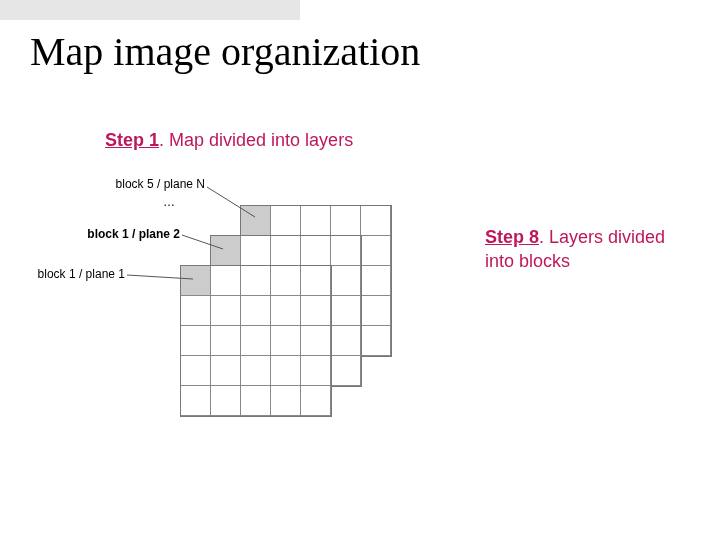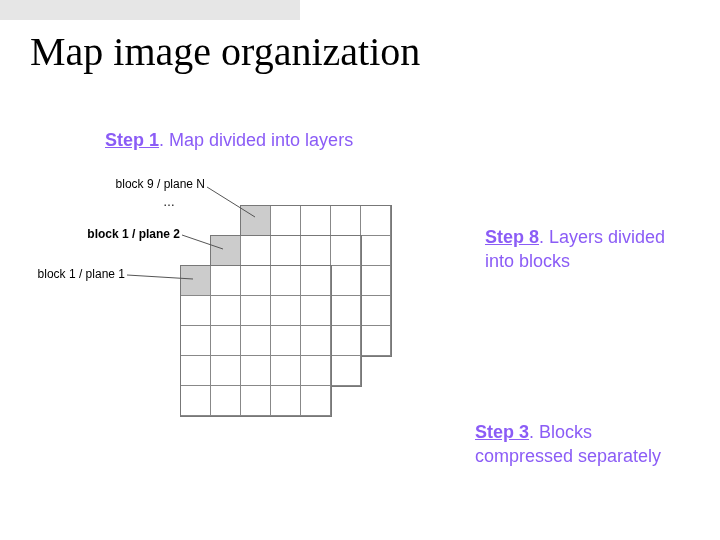--- a/index.html
+++ b/index.html
@@ -2,21 +2,21 @@
 <html><head>
 <meta charset="utf-8">
 <style>
   html,body{margin:0;padding:0;width:720px;height:540px;background:#fff;font-family:Verdana,Geneva,sans-serif;color:#000;}
   .slide{position:relative;width:720px;height:540px;overflow:hidden;}
   .dotgrid{position:absolute;top:0;left:0;width:720px;height:540px;
     background-image:radial-gradient(circle,#d9d9d9 0.7px,transparent 0.7px);
     background-size:18px 18px;background-position:0 0;opacity:.6;}
   .topband{position:absolute;top:0;left:0;height:20px;width:300px;background:#e6e6e6;}
   .title{position:absolute;top:28px;left:30px;font-family:"Times New Roman",Times,serif;font-size:40px;color:#000;}
-  .step{position:absolute;font-size:18px;line-height:1.35;color:#8b5cf6;}
+  .step{position:absolute;font-size:18px;line-height:1.35;color:#be185d;}
   .step u{text-decoration:underline;font-weight:700;}
   
   .diag{position:absolute;top:205px;left:105px;width:330px;height:240px;}
   .labels{position:absolute;font-size:12px;text-align:right;}
   .grid{position:absolute;width:150px;height:150px;background:#fff;border:1px solid #777;}
   .grid::before,.grid::after{content:"";position:absolute;}
   
   .grid .lines{position:absolute;inset:0;
     background-image:
       linear-gradient(to right,#888 1px,transparent 1px),
@@ -35,42 +35,39 @@
   <div class="title">Map image organization</div>
 
   <div class="step" style="top:128px;left:105px;">
     <u>Step 1</u><span>. Map divided into layers</span>
   </div>
 
   <div class="step" style="top:225px;left:485px;width:210px;">
     <u>Step 8</u><span>. Layers divided into blocks</span>
   </div>
 
-  <div class="step" style="top:420px;left:475px;width:200px;">
-    <u>Step 3</u><span>. Blocks compressed separately</span>
-  </div>
 
   <div class="diag">
 
     <div class="grid" style="top:0;left:135px;">
       <div class="cell-shade"></div>
       <div class="lines"></div>
     </div>
 
     <div class="grid" style="top:30;left:105px;top:30px;">
       <div class="cell-shade"></div>
       <div class="lines"></div>
     </div>
 
     <div class="grid" style="top:60px;left:75px;">
       <div class="cell-shade"></div>
       <div class="lines"></div>
     </div>
 
-    <div class="labels" style="top:-28px;left:-30px;width:130px;">block 9 / plane N</div>
+    <div class="labels" style="top:-28px;left:-30px;width:130px;">block 5 / plane N</div>
     <div class="labels" style="top:-10px;left:30px;width:40px;">…</div>
     <div class="labels" style="top:22px;left:-55px;width:130px;font-weight:bold;">block 1 / plane 2</div>
     <div class="labels" style="top:62px;left:-110px;width:130px;">block 1 / plane 1</div>
 
     <svg class="leads" width="330" height="240">
       <line x1="102" y1="-18" x2="150" y2="12" stroke="#555" stroke-width="1"></line>
       <line x1="77" y1="30" x2="118" y2="44" stroke="#555" stroke-width="1"></line>
       <line x1="22" y1="70" x2="88" y2="74" stroke="#555" stroke-width="1"></line>
     </svg>
   </div>

